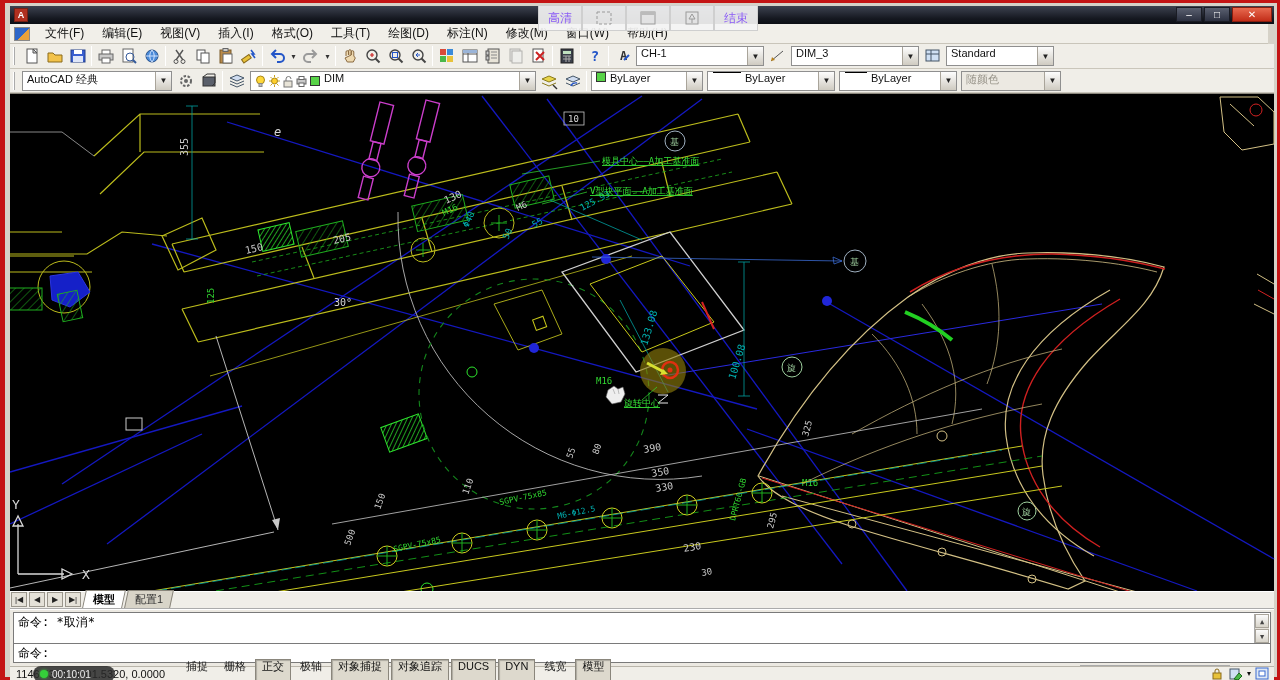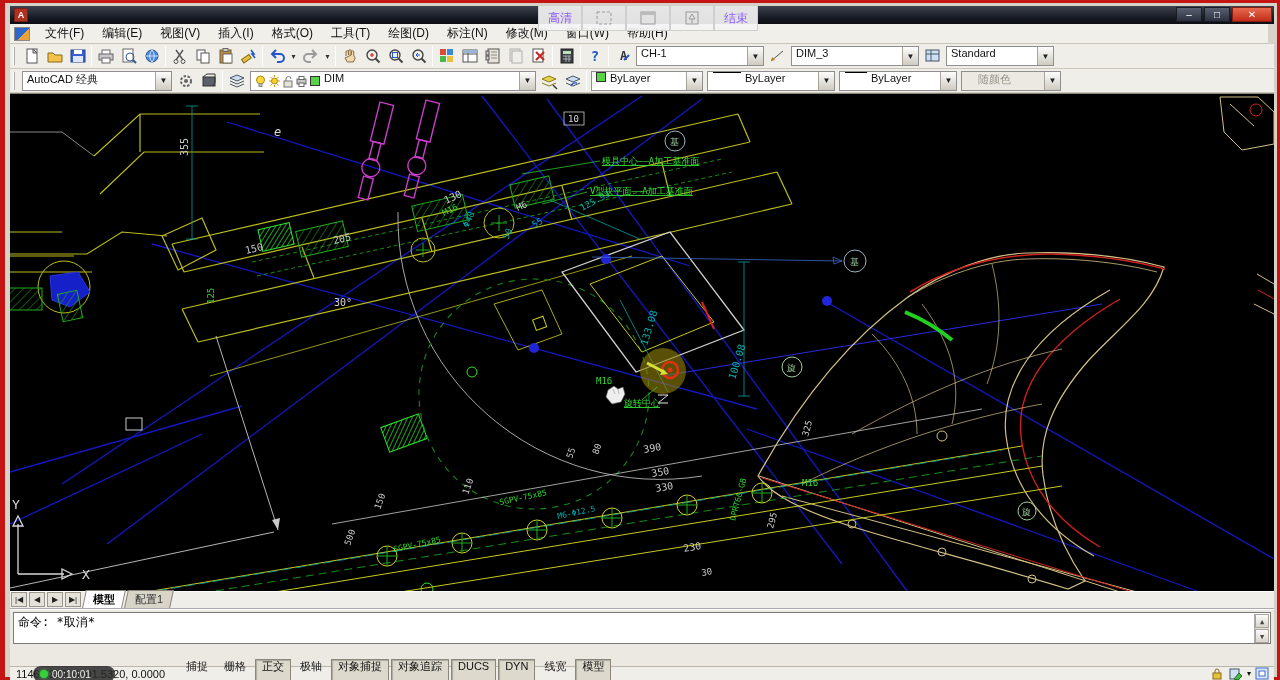--- a/index.html
+++ b/index.html
@@ -48,21 +48,21 @@
   .tbtn { width:23px; height:22px; display:flex; align-items:center; justify-content:center; }
   .tbtn svg { display:block; }
   .ddtiny { width:11px; height:22px; display:flex; align-items:center; justify-content:center;
             color:#333; font-size:8px; }
   .combo { height:20px; background:#fff; border:1px solid #8f8f8f; display:flex; 
            font-size:11px; color:#111; position:relative; margin:0 2px; }
   .combo .cval { flex:1; padding:0 4px; white-space:nowrap; overflow:hidden; }
   .combo .carrow { width:16px; height:18px; background:linear-gradient(#fdfdfd,#cfcbc1);
            border-left:1px solid #a9a49a; display:flex; align-items:center; justify-content:center;
            font-size:8px; color:#222; }
-  .combo.disabled { background:#ece9e2; color:#9a968c;padding-left:12px; }
+  .combo.disabled { background:#ece9e2; color:#9a968c; }
   .combo.disabled .cval { color:#9a968c; }
   .swatch { width:10px; height:10px; background:#58d348; border:1px solid #333; margin-left:4px; }
   .ltline { width:28px; height:1px; background:#000; margin-left:5px; }
   .layicons { display:flex; align-items:center; gap:1px; padding-left:3px; }
 
   
   .canvaswrap { position:absolute; left:5px; right:3px; top:90px; height:498px;
                 background:#000; border-top:1px solid #8a867c; }
   .canvaswrap svg { display:block; }
   text { font-family:"DejaVu Sans Mono", monospace; }
@@ -677,20 +677,28 @@
   </div>
 
   <div class="cmdwrap">
     <div class="cmdhist">
       <div>命令: *取消*</div>
       <div class="vscroll">
         <span class="sbtn">▲</span>
         <span class="sbtn">▼</span>
       </div>
     </div>
+    <div class="cmdline">
+      <span>命令:</span>
+      <div class="hscroll">
+        <span class="sbtn">◀</span>
+        <span class="hthumb"></span>
+        <span class="sbtn" style="margin-left:auto">▶</span>
+      </div>
+    </div>
   </div>
 
   <div class="statusbar">
     <span class="coords">1146.5320, 4601.5320, 0.0000</span>
     <span class="tg off">捕捉</span>
     <span class="tg off">栅格</span>
     <span class="tg on">正交</span>
     <span class="tg off">极轴</span>
     <span class="tg on">对象捕捉</span>
     <span class="tg on">对象追踪</span>

